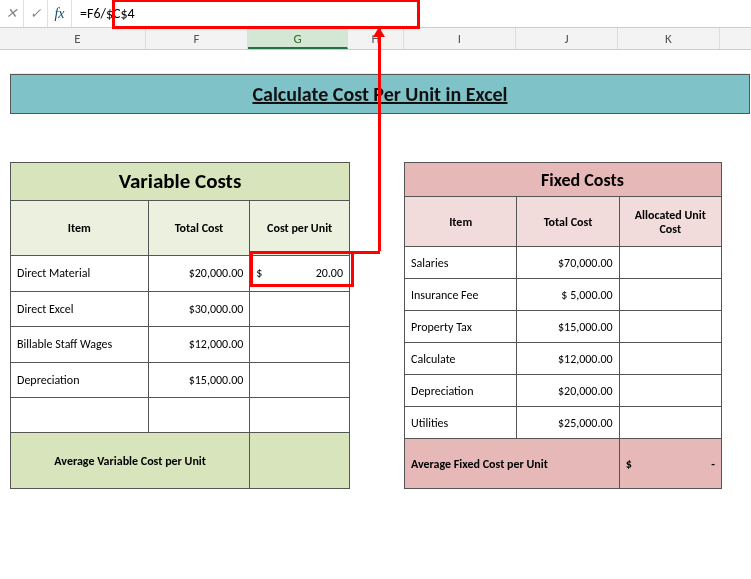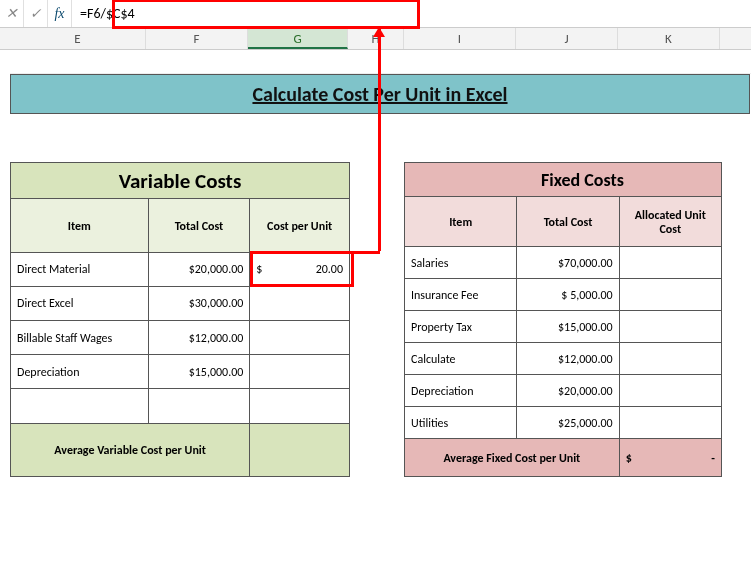--- a/index.html
+++ b/index.html
@@ -137,23 +137,22 @@
     padding-left: 45px;
   }
   .fix-sub th {
     background: #f2dcdb;
     text-align: center;
     font-weight: bold;
     height: 50px;
   }
   .fix-avg td {
     background: #e6b8b7;
-    text-align: center;
-    font-weight: bold;
-    height: 38px;
+    font-weight: bold;
+    height: 50px;
   }
   .cell-highlight {
     position: absolute;
     border: 3px solid #ff0000;
     pointer-events: none;
   }
   .arrow-v {
     position: absolute;
     width: 3px;
     background: #ff0000;

